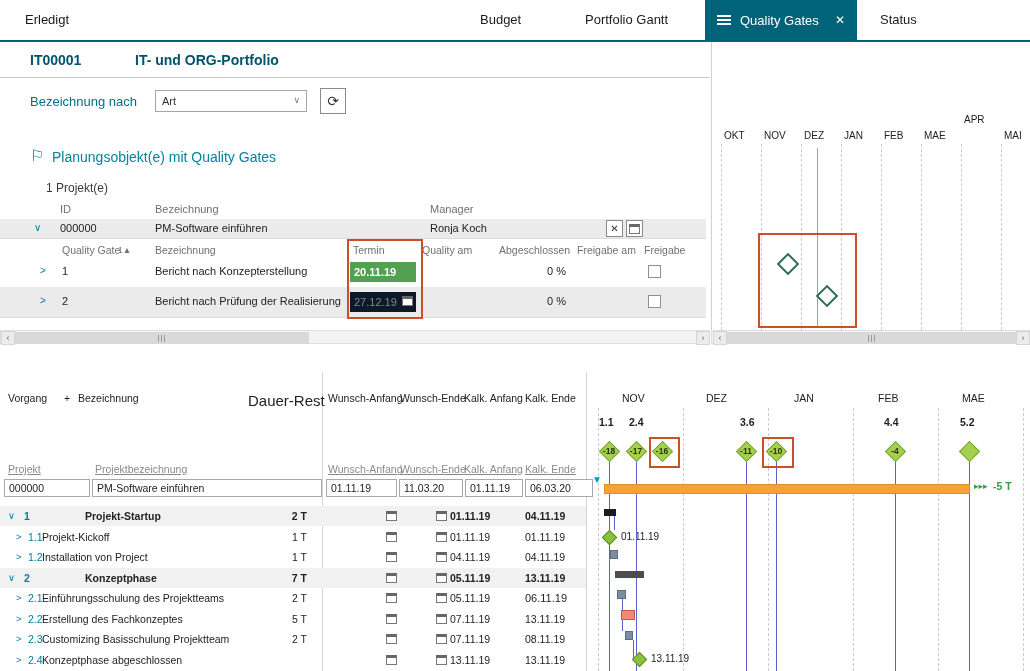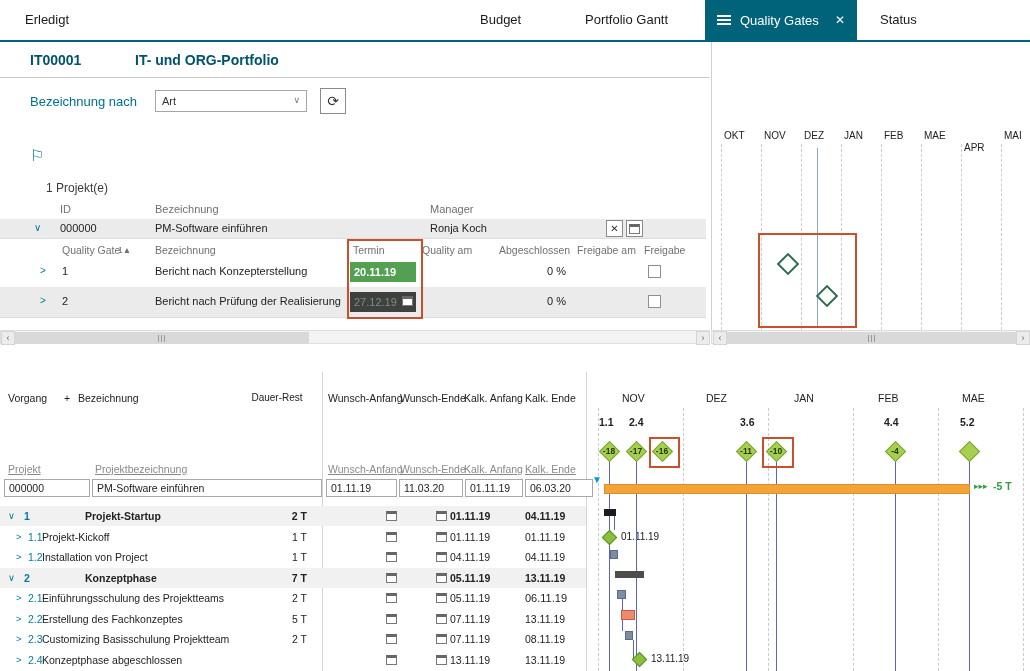--- a/index.html
+++ b/index.html
@@ -89,20 +89,21 @@
   <span class="txt" style="left:30px;top:94px;font-size:13px;color:#00708e">Bezeichnung nach</span>
   <div class="select">
     <span class="val">Art</span>
     <span class="chv">∨</span>
   </div>
   <div class="ibtn" style="left:320px;top:88px;width:26px;height:26px;font-size:14px">
     <span>⟳</span>
   </div>
 
   <span class="txt" style="left:30px;top:146px;font-size:16px;color:#0084a0">⚐</span>
+  <span class="txt" style="left:52px;top:149px;font-size:14px;color:#0084a0">Planungsobjekt(e) mit Quality Gates</span>
 
   <span class="txt" style="left:46px;top:181px;font-size:12px;color:#3a3a3a">1 Projekt(e)</span>
 
   <div class="row" style="top:201px;height:18px;border-bottom:1px solid #d0d0d0">
     <span class="txt c-gray" style="left:60px;top:2px;font-size:11px">ID</span>
     <span class="txt c-gray" style="left:155px;top:2px;font-size:11px">Bezeichnung</span>
     <span class="txt c-gray" style="left:430px;top:2px;font-size:11px">Manager</span>
   </div>
 
   <div class="row" style="top:219px;height:19px;background:#ebebeb;border-bottom:1px solid #dcdcdc">
@@ -136,21 +137,21 @@
     <div style="position:absolute;left:350px;top:5px;width:66px;height:20px;background:#53a053;color:#fff;
                 font-size:11px;font-weight:bold;line-height:20px;padding-left:4px;box-sizing:border-box">20.11.19</div>
     <span class="txt" style="left:480px;top:8px;width:86px;text-align:right;font-size:11px">0 %</span>
     <span class="cb" style="left:648px;top:8px"></span>
   </div>
 
   <div class="row" style="top:287px;height:30px;background:#ebebeb;border-bottom:1px solid #dcdcdc">
     <span class="txt c-teal" style="left:40px;top:8px;font-size:10px">&gt;</span>
     <span class="txt" style="left:62px;top:8px;font-size:11px">2</span>
     <span class="txt" style="left:155px;top:8px;font-size:11px">Bericht nach Prüfung der Realisierung</span>
-    <div style="position:absolute;left:350px;top:5px;width:66px;height:20px;background:#404040;color:#78917a;
+    <div style="position:absolute;left:350px;top:5px;width:66px;height:20px;background:#0f172a;color:#78917a;
                 font-size:11px;line-height:20px;padding-left:4px;box-sizing:border-box">
       <span>27.12.19</span>
       <span class="cal" style="right:3px;top:4px"></span>
     </div>
     <span class="txt" style="left:480px;top:8px;width:86px;text-align:right;font-size:11px">0 %</span>
     <span class="cb" style="left:648px;top:8px"></span>
   </div>
 
   <div class="annot" style="left:347px;top:239px;width:72px;height:76px"></div>
 
@@ -164,21 +165,21 @@
       </div>
   </div>
 
   <div class="panelTR">
     <span class="txt" style="left:12px;top:88px;font-size:10px">OKT</span>
     <span class="txt" style="left:52px;top:88px;font-size:10px">NOV</span>
     <span class="txt" style="left:92px;top:88px;font-size:10px">DEZ</span>
     <span class="txt" style="left:132px;top:88px;font-size:10px">JAN</span>
     <span class="txt" style="left:172px;top:88px;font-size:10px">FEB</span>
     <span class="txt" style="left:212px;top:88px;font-size:10px">MAE</span>
-    <span class="txt" style="left:252px;top:100px;font-size:10px">APR</span>
+    <span class="txt" style="left:252px;top:72px;font-size:10px">APR</span>
     <span class="txt" style="left:292px;top:88px;font-size:10px">MAI</span>
 
     <div class="vdash" style="left:9px;top:102px;height:186px"></div>
     <div class="vdash" style="left:49px;top:102px;height:186px"></div>
     <div class="vdash" style="left:89px;top:102px;height:186px"></div>
     <div class="vdash" style="left:129px;top:102px;height:186px"></div>
     <div class="vdash" style="left:169px;top:102px;height:186px"></div>
     <div class="vdash" style="left:209px;top:102px;height:186px"></div>
     <div class="vdash" style="left:249px;top:102px;height:186px"></div>
     <div class="vdash" style="left:289px;top:102px;height:186px"></div>
@@ -203,21 +204,21 @@
       </div>
   </div>
 
 
   <div class="vline" style="left:322px;top:372px;height:299px"></div>
   <div class="vline" style="left:586px;top:372px;height:299px"></div>
 
   <span class="txt" style="left:8px;top:392px;font-size:10.5px">Vorgang</span>
   <span class="txt" style="left:64px;top:392px;font-size:10.5px">+</span>
   <span class="txt" style="left:78px;top:392px;font-size:10.5px">Bezeichnung</span>
-  <span class="txt" style="left:248px;top:392px;width:58px;text-align:center;font-size:10px">Dauer-Rest</span>
+  <span class="txt" style="left:248px;top:392px;width:58px;text-align:center;font-size:15px">Dauer-Rest</span>
   <span class="txt" style="left:328px;top:392px;font-size:10.5px">Wunsch-Anfang</span>
   <span class="txt" style="left:400px;top:392px;font-size:10.5px">Wunsch-Ende</span>
   <span class="txt" style="left:464px;top:392px;font-size:10.5px">Kalk. Anfang</span>
   <span class="txt" style="left:525px;top:392px;font-size:10.5px">Kalk. Ende</span>
 
   <span class="txt c-dgray" style="left:8px;top:463px;font-size:10.5px">Projekt</span>
   <span class="txt c-dgray" style="left:95px;top:463px;font-size:10.5px">Projektbezeichnung</span>
   <span class="txt c-dgray" style="left:328px;top:463px;font-size:10.5px">Wunsch-Anfang</span>
   <span class="txt c-dgray" style="left:400px;top:463px;font-size:10.5px">Wunsch-Ende</span>
   <span class="txt c-dgray" style="left:464px;top:463px;font-size:10.5px">Kalk. Anfang</span>

